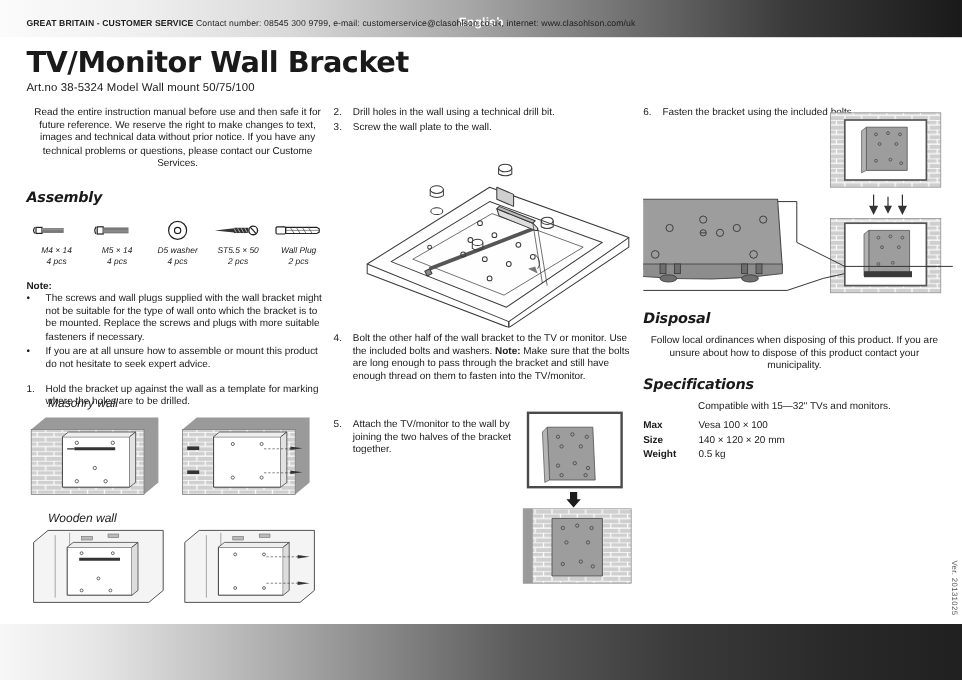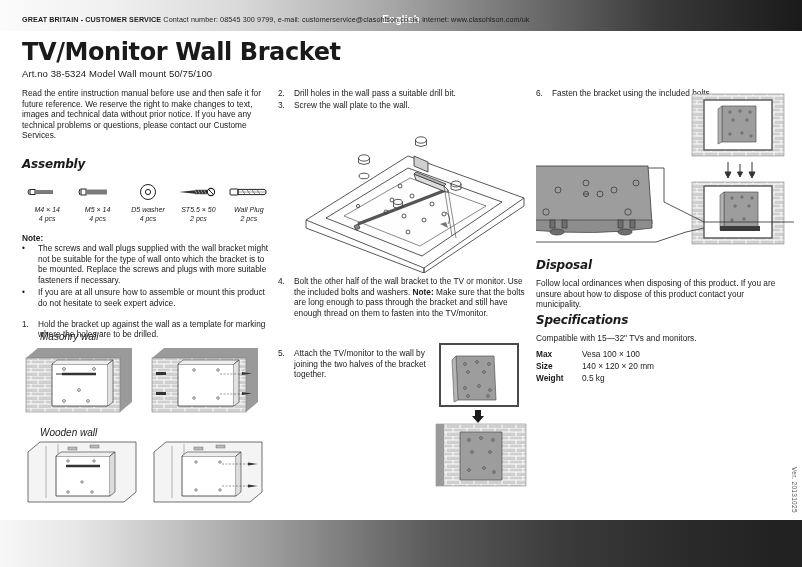--- a/index.html
+++ b/index.html
@@ -56,21 +56,21 @@
     font-family: "DejaVu Sans", sans-serif;
     font-style: italic;
   }
 
   
   .col { position: absolute; }
   .col-left  { left: 22px;  top: 88px; width: 252px; }
   .col-mid   { left: 278px; top: 88px; width: 252px; }
   .col-right { left: 536px; top: 88px; width: 250px; }
 
-  p.body { font-size: 8.3px; line-height: 10.6px; }
+  p.body { font-size: 8.3px; line-height: 10.6px; text-align: center; }
   .mt6 { margin-top: 6px; } .mt10 { margin-top: 10px; }
 
   
   .step { display: flex; font-size: 8.3px; line-height: 10.6px; margin-bottom: 1px; }
   .step .num { width: 16px; flex: 0 0 16px; }
   .step .txt { flex: 1; }
   .step .txt b { font-weight: bold; }
   .bullet { display: flex; font-size: 8.3px; line-height: 10.6px; margin-bottom: 2px; }
   .bullet .dot { width: 16px; flex: 0 0 16px; }
   .note-h { font-size: 8.3px; font-weight: bold; }
@@ -283,21 +283,21 @@
       <path d="M98 22.5 l10 1.5 l-10 1.5 z" fill="#333"></path>
       <path d="M98 44.5 l10 1.5 l-10 1.5 z" fill="#333"></path>
       <rect x="44" y="7" width="9" height="3" fill="#bbb" stroke="#555" stroke-width=".4"></rect>
       <rect x="66" y="5" width="9" height="3" fill="#bbb" stroke="#555" stroke-width=".4"></rect>
     </svg>
   </div>
 
   <div class="col col-mid">
     <div class="step">
       <span class="num">2.</span>
-      <span class="txt">Drill holes in the wall pass a suitable drill bit.</span>
+      <span class="txt">Drill holes in the wall using a technical drill bit.</span>
     </div>
     <div class="step">
       <span class="num">3.</span>
       <span class="txt">Screw the wall plate to the wall.</span>
     </div>
   </div>
 
   <div class="illu" style="left:296px; top:128px;">
     <svg width="235" height="145" viewBox="0 0 235 145">
       <g fill="none" stroke="#3a3a3a" stroke-width=".85" stroke-linejoin="round">

